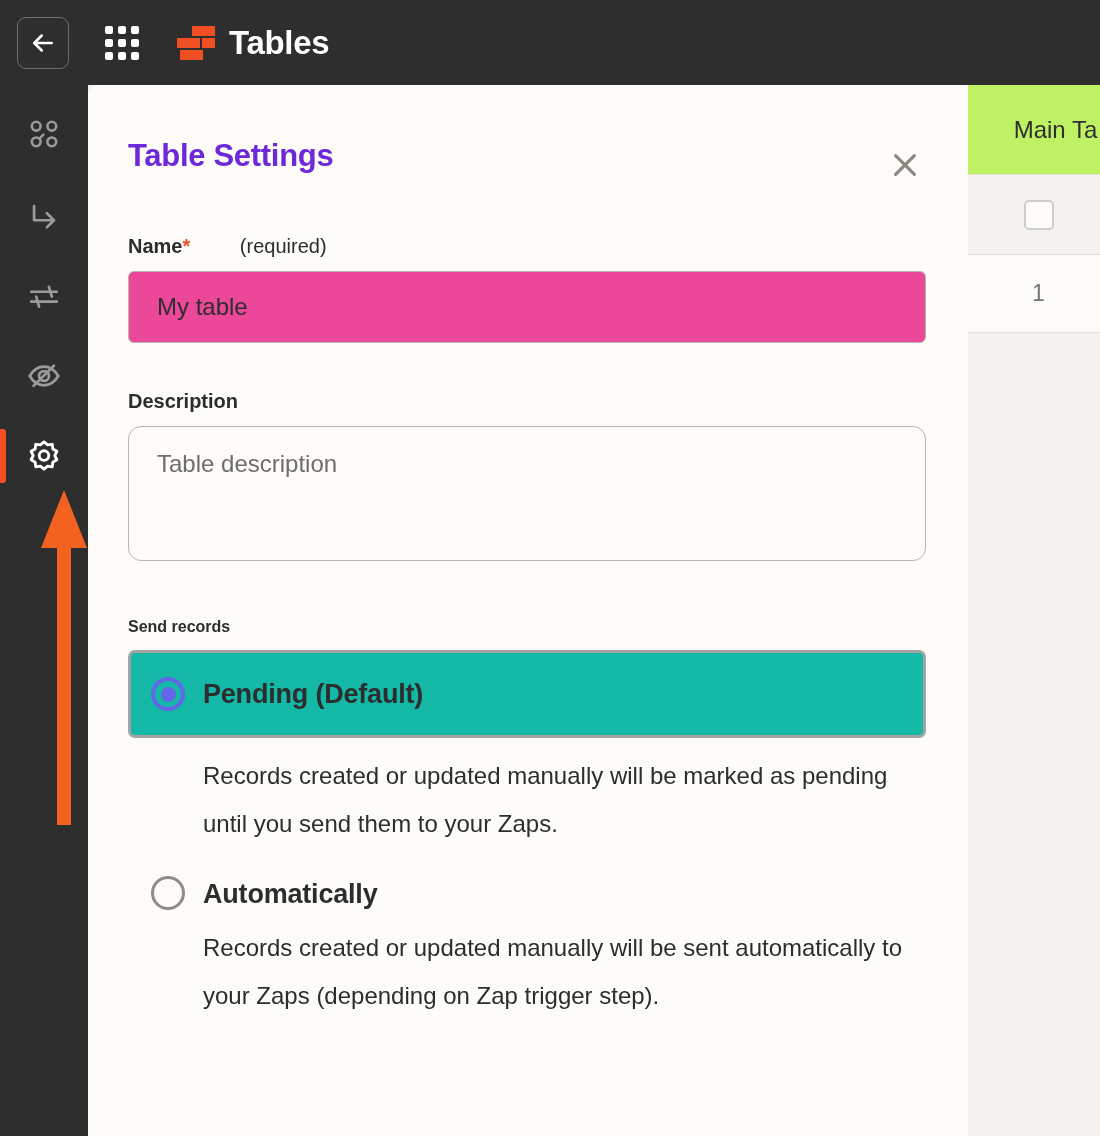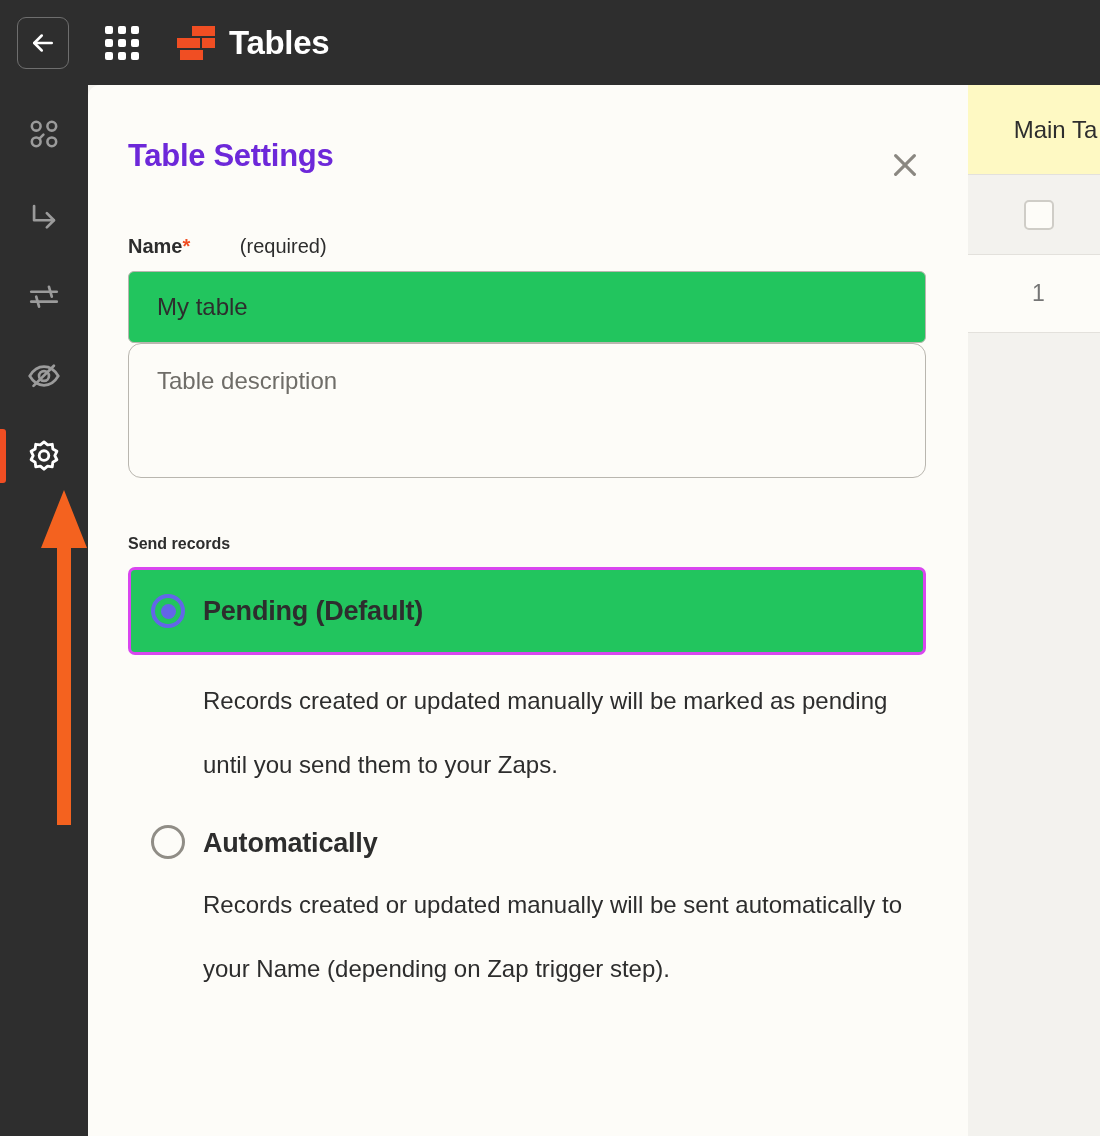--- a/index.html
+++ b/index.html
@@ -133,21 +133,21 @@
   }
   .bg-col {
     position: absolute;
     top: 0; left: 878px;
     width: 134px;
     height: 1051px;
     border-left: 1px solid #dcdad4;
   }
   .bg-th {
     height: 90px;
-    background: #fef9c3;
+    background: #bef264;
     display: flex;
     align-items: center;
     justify-content: center;
     font-size: 24px;
     color: #2e2e2e;
     border-bottom: 1px solid #e3e1dc;
     white-space: nowrap;
     overflow: hidden;
     padding-left: 44px;
   }
@@ -224,21 +224,21 @@
     margin-bottom: 13px;
   }
   .req-star { color: #f04e23; font-weight: bold; }
   .req-text { font-weight: normal; margin-left: 44px; }
 
   .text-input {
     width: 798px;
     height: 72px;
     border: 1px solid #b9b6af;
     border-radius: 6px;
-    background: #22c55e;
+    background: #ec4899;
     font-family: "Liberation Sans", sans-serif;
     font-size: 24px;
     color: #2d2d2d;
     padding: 0 28px;
     outline: none;
   }
   .text-input::placeholder { color: #6f6d68; }
 
   .text-area {
     width: 798px;
@@ -259,27 +259,27 @@
     font-size: 16px;
     font-weight: bold;
     color: #2d2d2d;
     margin-top: 53px;
     margin-bottom: 14px;
   }
 
   .radio-card {
     width: 798px;
     height: 88px;
-    border: 3px solid #d946ef;
+    border: 3px solid #a3a3a3;
     border-radius: 7px;
     display: flex;
     align-items: center;
     padding-left: 20px;
     cursor: pointer;
-    background: #22c55e;
+    background: #14b8a6;
   }
   .radio-row {
     display: flex;
     align-items: flex-end;
     padding-left: 23px;
     margin-top: 28px;
     cursor: pointer;
   }
 
   .radio-dot {
@@ -304,21 +304,21 @@
   .radio-label {
     margin-left: 18px;
     font-size: 27px;
     font-weight: bold;
     color: #2d2d2d;
     letter-spacing: -0.2px;
   }
 
   .radio-help {
     font-size: 24px;
-    line-height: 64px;
+    line-height: 48px;
     color: #2d2d2d;
     margin-top: 14px;
     margin-left: 75px;
     width: 720px;
   }
 </style>
 </head>
 <body>
 
 <div id="app">
@@ -431,35 +431,36 @@
     <div class="modal-body">
 
       
       <div class="field-label">
         <span>Name</span><span class="req-star">*</span>
         <span class="req-text">(required)</span>
       </div>
       <input class="text-input" type="text" value="My table" style="">
 
       
+      <div class="field-label">Description</div>
       <textarea class="text-area" placeholder="Table description" style=""></textarea>
 
       
       <div class="group-label">Send records</div>
 
       <div class="radio-card">
         <span class="radio-dot">
           <i></i>
         </span>
         <span class="radio-label">Pending (Default)</span>
       </div>
       <div class="radio-help">Records created or updated manually will be marked as pending until you send them to your Zaps.</div>
 
       <div class="radio-row">
         <span class="radio-dot empty"></span>
         <span class="radio-label">Automatically</span>
       </div>
-      <div class="radio-help">Records created or updated manually will be sent automatically to your Name (depending on Zap trigger step).</div>
+      <div class="radio-help">Records created or updated manually will be sent automatically to your Zaps (depending on Zap trigger step).</div>
 
     </div>
   </div>
 
 </div>
 
 </body></html>

